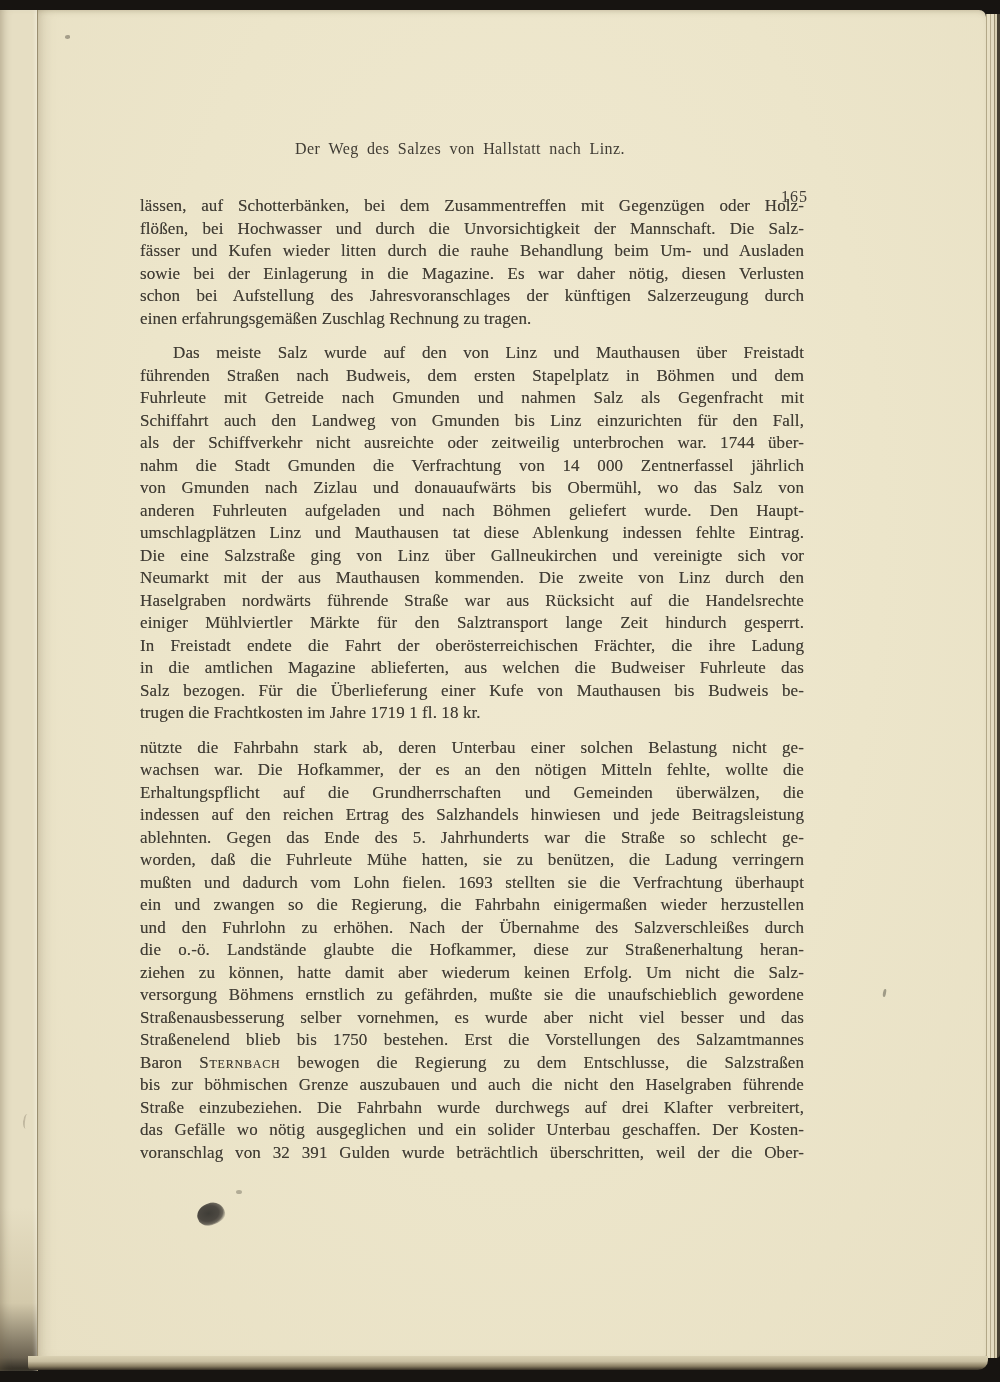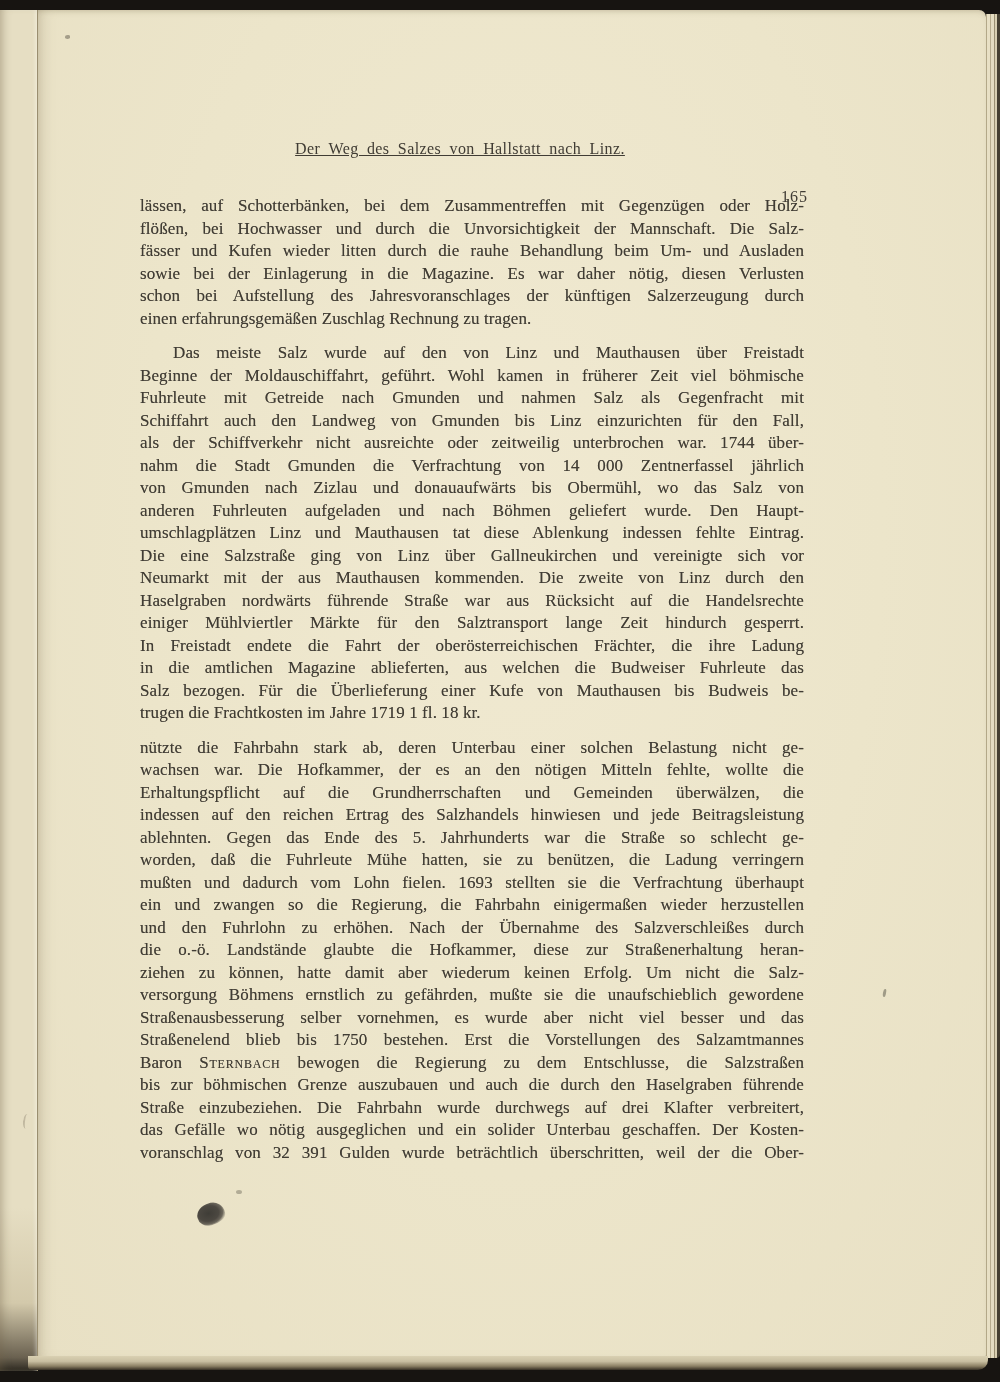--- a/index.html
+++ b/index.html
@@ -44,21 +44,21 @@
   }
 
   
   .text-area {
     position: absolute; left: 128px; top: 140px; width: 688px;
     color: #403c34;
   }
   .running-header { position: relative; height: 22px; font-size: 16px; }
   .running-header .title {
     position: absolute; left: 50%; transform: translateX(-50%); margin-left: -12px;
-    white-space: nowrap; word-spacing: 4px; letter-spacing: 0.4px; text-decoration: underline;
+    white-space: nowrap; word-spacing: 4px; letter-spacing: 0.4px;
   }
   .running-header .number {
     position: absolute; right: 8px; top: 0; letter-spacing: 1px; margin-top: 48px;
   }
   .body-text { position: absolute; top: 43px; left: 0; width: 688px; }
   .paragraph { margin: 12px; }
   .line {
     height: 22.5px; line-height: 22.5px; overflow: hidden;
     font-size: 17px; letter-spacing: 0.1px;
     text-align: justify; text-align-last: justify;
@@ -102,21 +102,21 @@
         <div class="paragraph">
           <div class="line">lässen, auf Schotterbänken, bei dem Zusammentreffen mit Gegenzügen oder Holz-</div>
           <div class="line">flößen, bei Hochwasser und durch die Unvorsichtigkeit der Mannschaft. Die Salz-</div>
           <div class="line">fässer und Kufen wieder litten durch die rauhe Behandlung beim Um- und Ausladen</div>
           <div class="line">sowie bei der Einlagerung in die Magazine. Es war daher nötig, diesen Verlusten</div>
           <div class="line">schon bei Aufstellung des Jahresvoranschlages der künftigen Salzerzeugung durch</div>
           <div class="line endline">einen erfahrungsgemäßen Zuschlag Rechnung zu tragen.</div>
         </div>
         <div class="paragraph">
           <div class="line indent">Das meiste Salz wurde auf den von Linz und Mauthausen über Freistadt</div>
-          <div class="line">Beginne der Moldauschiffahrt, geführt. Wohl kamen in früherer Zeit viel böhmische</div>
+          <div class="line">führenden Straßen nach Budweis, dem ersten Stapelplatz in Böhmen und dem</div>
           <div class="line">Fuhrleute mit Getreide nach Gmunden und nahmen Salz als Gegenfracht mit</div>
           <div class="line">Schiffahrt auch den Landweg von Gmunden bis Linz einzurichten für den Fall,</div>
           <div class="line">als der Schiffverkehr nicht ausreichte oder zeitweilig unterbrochen war. 1744 über-</div>
           <div class="line">nahm die Stadt Gmunden die Verfrachtung von 14 000 Zentnerfassel jährlich</div>
           <div class="line">von Gmunden nach Zizlau und donauaufwärts bis Obermühl, wo das Salz von</div>
           <div class="line">anderen Fuhrleuten aufgeladen und nach Böhmen geliefert wurde. Den Haupt-</div>
           <div class="line">umschlagplätzen Linz und Mauthausen tat diese Ablenkung indessen fehlte Eintrag.</div>
           <div class="line">Die eine Salzstraße ging von Linz über Gallneukirchen und vereinigte sich vor</div>
           <div class="line">Neumarkt mit der aus Mauthausen kommenden. Die zweite von Linz durch den</div>
           <div class="line">Haselgraben nordwärts führende Straße war aus Rücksicht auf die Handelsrechte</div>
@@ -135,21 +135,21 @@
           <div class="line">worden, daß die Fuhrleute Mühe hatten, sie zu benützen, die Ladung verringern</div>
           <div class="line">mußten und dadurch vom Lohn fielen. 1693 stellten sie die Verfrachtung überhaupt</div>
           <div class="line">ein und zwangen so die Regierung, die Fahrbahn einigermaßen wieder herzustellen</div>
           <div class="line">und den Fuhrlohn zu erhöhen. Nach der Übernahme des Salzverschleißes durch</div>
           <div class="line">die o.-ö. Landstände glaubte die Hofkammer, diese zur Straßenerhaltung heran-</div>
           <div class="line">ziehen zu können, hatte damit aber wiederum keinen Erfolg. Um nicht die Salz-</div>
           <div class="line">versorgung Böhmens ernstlich zu gefährden, mußte sie die unaufschieblich gewordene</div>
           <div class="line">Straßenausbesserung selber vornehmen, es wurde aber nicht viel besser und das</div>
           <div class="line">Straßenelend blieb bis 1750 bestehen. Erst die Vorstellungen des Salzamtmannes</div>
           <div class="line">Baron <span class="smallcaps">Sternbach</span> bewogen die Regierung zu dem Entschlusse, die Salzstraßen</div>
-          <div class="line">bis zur böhmischen Grenze auszubauen und auch die durch den Haselgraben führende</div>
+          <div class="line">bis zur böhmischen Grenze auszubauen und auch die nicht den Haselgraben führende</div>
           <div class="line">Straße einzubeziehen. Die Fahrbahn wurde durchwegs auf drei Klafter verbreitert,</div>
           <div class="line">das Gefälle wo nötig ausgeglichen und ein solider Unterbau geschaffen. Der Kosten-</div>
           <div class="line">voranschlag von 32 391 Gulden wurde beträchtlich überschritten, weil der die Ober-</div>
         </div>
       </div>
   </div>
 
   <div class="ink-blot"></div>
   <div class="speck-a"></div>
   <div class="speck-b"></div>

